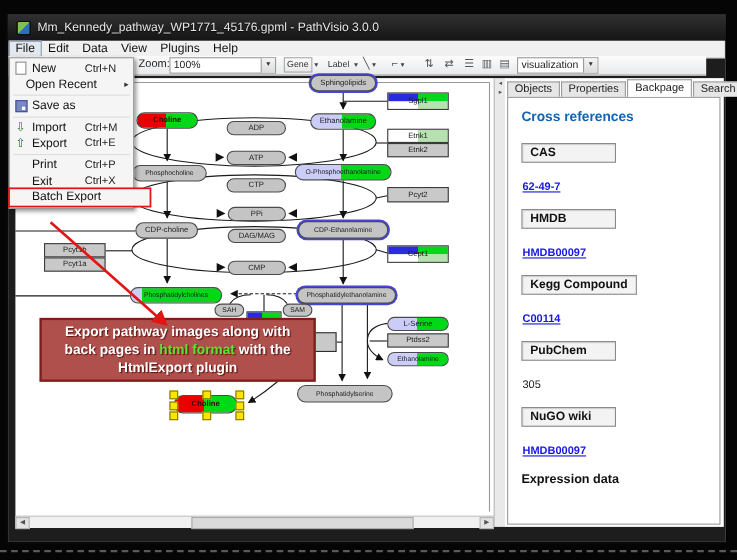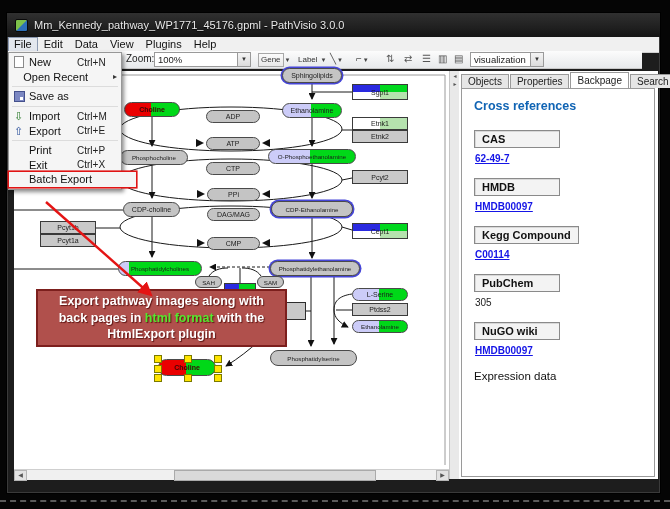--- a/index.html
+++ b/index.html
@@ -49,24 +49,24 @@
   #tabs{position:absolute;left:2px;top:2px;right:0;height:15px;display:flex;align-items:flex-end;font-size:10px}
   .tab{border:1px solid #9a9a9a;border-bottom:none;background:#e6e6e6;padding:1px 6px 1px 6px;
     margin-right:1px;color:#222;height:11px;line-height:11px}
   .tab.active{background:#fff;height:13px;line-height:13px;position:relative;z-index:2}
   #tabpanel{position:absolute;left:2px;top:17px;right:3px;bottom:2px;border:1px solid #9a9a9a;background:#fff;overflow:hidden}
   #xrefs{padding:10px 0 0 12px}
   #xref-heading{color:#1064b4;font-weight:bold;font-size:12.5px;margin-bottom:16px}
   .section{margin-bottom:13px}
   .srcbox{display:inline-block;border:1px solid #8a8a8a;background:#f3f3f3;
     box-shadow:1px 1px 0 #d8d8d8 inset;padding:2px 7px;font-weight:bold;font-size:11px;color:#111;min-width:70px}
-  .srcval{margin:5px 0 0 1px;font-size:10px}
+  .srcval{margin:17px 0 0 1px;font-size:10px}
   .srcval a{color:#1515e6;font-weight:bold;text-decoration:underline}
   .srcval span{color:#222}
-  #expr-heading{font-weight:normal;font-size:11.5px;color:#111;margin-top:14px}
+  #expr-heading{font-weight:bold;font-size:11.5px;color:#111;margin-top:14px}
 
   
   .node{position:absolute;border:1px solid #333;box-sizing:border-box;display:flex;
     align-items:center;justify-content:center;z-index:3}
   .node .lbl{font-size:7px;color:#1c1c1c;white-space:nowrap}
   .node .lbl.small{font-size:6.2px}
   .pill{border-radius:999px;border:1px solid #4a4a4a}
   .pill-gray{background:#c4c4c4}
   .blue-ring{box-shadow:0 0 0 1.5px #4646d8}
   .pill-redgreen{background:linear-gradient(90deg,#ea0000 48%,#00d818 48%)}

